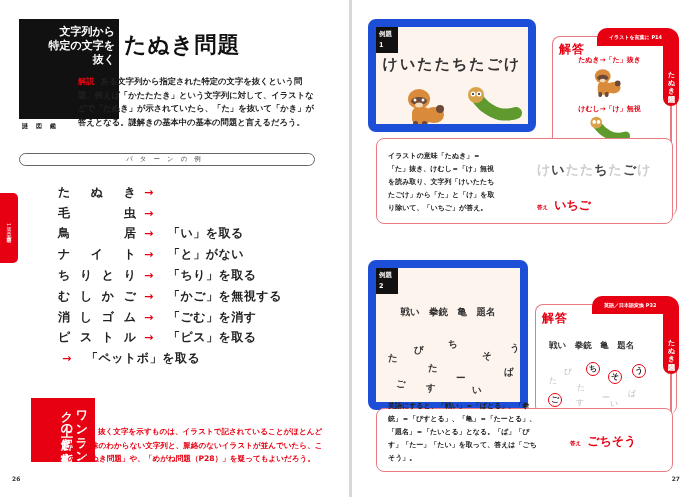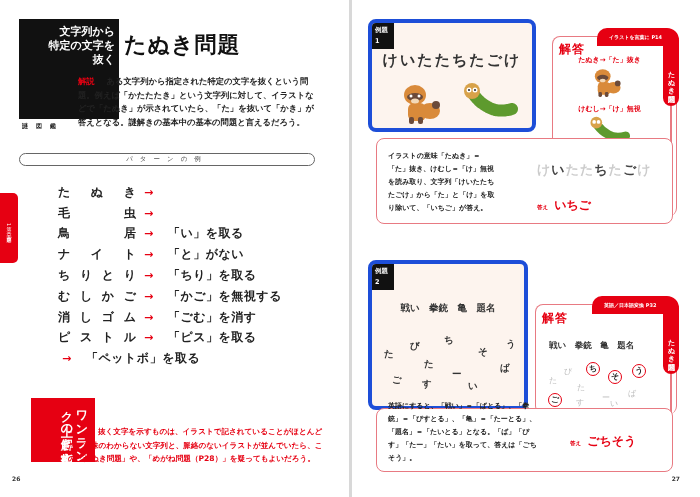--- a/index.html
+++ b/index.html
@@ -9,41 +9,41 @@
   .page-left { left: 0; width: 349px; }
   .page-right { left: 352px; width: 348px; }
   .gutter { position: absolute; left: 349px; top: 0; width: 3px; height: 497px; background: #d8d8d8; }
 
   
   .black-block { position: absolute; left: 19px; top: 19px; width: 100px; height: 100px; background: #111; }
   .black-title { position: absolute; left: 19px; top: 25px; width: 96px; text-align: right; color: #fff; font-size: 11px; line-height: 14px; font-weight: bold; }
   .zukan-label { position: absolute; left: 22px; top: 122px; font-size: 6px; letter-spacing: 8px; font-weight: bold; color: #222; }
   .main-title { position: absolute; left: 124px; top: 30px; font-size: 22px; font-weight: bold; color: #111; letter-spacing: 1px; }
   .explain { position: absolute; left: 78px; top: 75px; width: 240px; font-size: 8.3px; line-height: 13.5px; font-weight: bold; color: #222; }
-  .explain .tag { color: #e60012; margin-right: 12px; }
+  .explain .tag { color: #e60012; margin-right: 6px; }
 
   .pattern-header { position: absolute; left: 19px; top: 153px; width: 296px; height: 13px; border: 1px solid #666; border-radius: 7px; text-align: center; font-size: 6.5px; line-height: 11px; letter-spacing: 7px; color: #444; }
 
   .side-tab { position: absolute; left: 0; top: 193px; width: 18px; height: 70px; background: #e60012; border-radius: 0 5px 5px 0; color: #fff; font-size: 5px; writing-mode: vertical-rl; text-align: center; line-height: 18px; padding-top: 6px; letter-spacing: 1px; }
 
   .pattern-list { position: absolute; left: 58px; top: 182px; width: 280px; }
   .pattern-row { display: flex; height: 20.8px; align-items: center; font-size: 12px; font-weight: bold; color: #222; }
   .pattern-row .word { width: 82px; display: flex; justify-content: space-between; padding-right: 4px; }
   .pattern-row .arrow { width: 28px; color: #e60012; font-size: 11px; text-align: left; padding-left: 4px; }
   .pattern-row .result { flex: 1; letter-spacing: 0.5px; }
 
   .tips-box { position: absolute; left: 31px; top: 398px; width: 64px; height: 64px; background: #e60012; }
   .tips-box-title { position: absolute; left: 31px; top: 400px; width: 64px; height: 62px; writing-mode: vertical-rl; color: #fff; font-family: "DejaVu Serif", serif; font-size: 12px; font-weight: bold; line-height: 15px; padding: 2px 6px; }
   .tips-text { position: absolute; left: 68px; top: 425px; width: 262px; font-size: 7.6px; line-height: 13.5px; font-weight: bold; color: #e60012; text-indent: 30px; }
   .page-num { position: absolute; font-size: 6px; font-weight: bold; color: #333; }
   .pn-left { left: 12px; top: 475px; }
   .pn-right { right: 20px; top: 475px; }
 
   
-  .ex-box { position: absolute; background: #fdf4ee; border: 4px solid #1d4ed8; border-radius: 8px; overflow: hidden; text-decoration: underline; }
+  .ex-box { position: absolute; background: #fdf4ee; border: 8px solid #1d4ed8; border-radius: 8px; overflow: hidden; text-decoration: underline; }
   .ex-badge { position: absolute; left: 0; top: 0; width: 22px; height: 26px; background: #111; color: #fff; font-size: 6.5px; line-height: 11px; font-weight: bold; padding: 2px 3px; }
   .ex1 { left: 16px; top: 19px; width: 168px; height: 113px; }
   .ex1-text { position: absolute; left: 0; top: 28px; width: 100%; text-align: center; font-size: 15px; font-weight: bold; color: #333; letter-spacing: 2px; }
   .illus { position: absolute; }
   .raccoon { width: 42px; height: 44px; }
   .caterpillar { width: 60px; height: 40px; }
 
   .ans-frame { position: absolute; border: 1.5px solid #e87a82; border-radius: 8px; }
   .ans1 { left: 200px; top: 36px; width: 125px; height: 180px; border-bottom: none; border-left-width: 1.5px; }
   .ans-label { position: absolute; color: #e60012; font-size: 12px; font-weight: bold; letter-spacing: 1px; }

